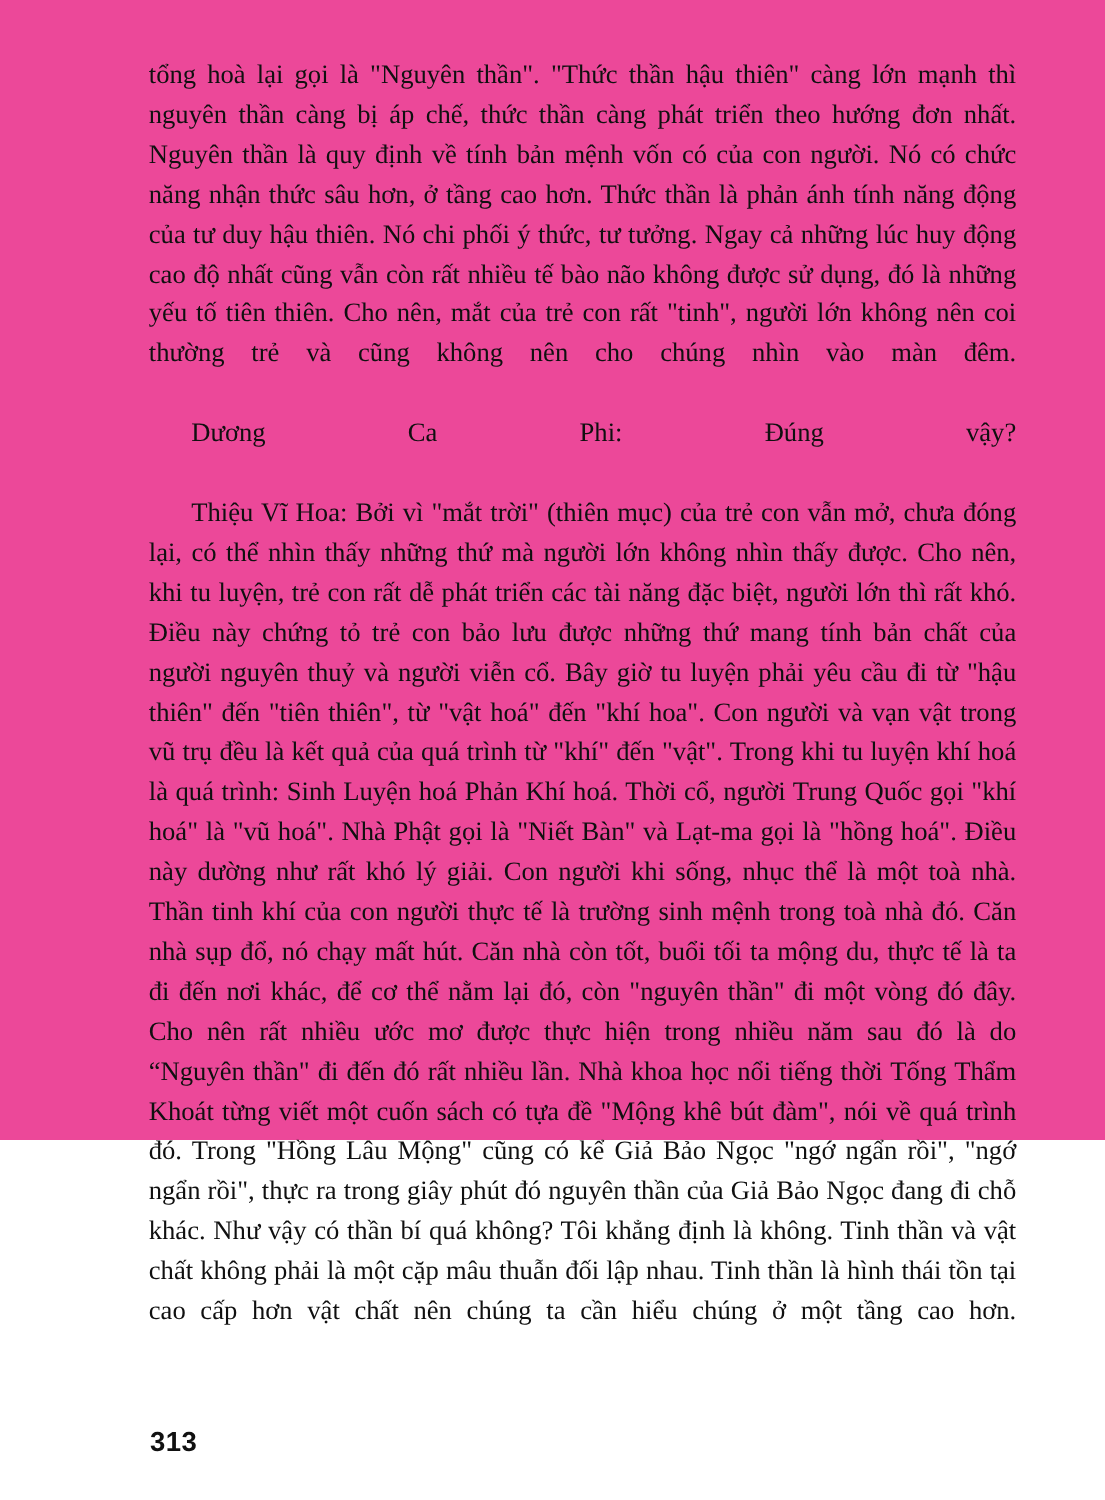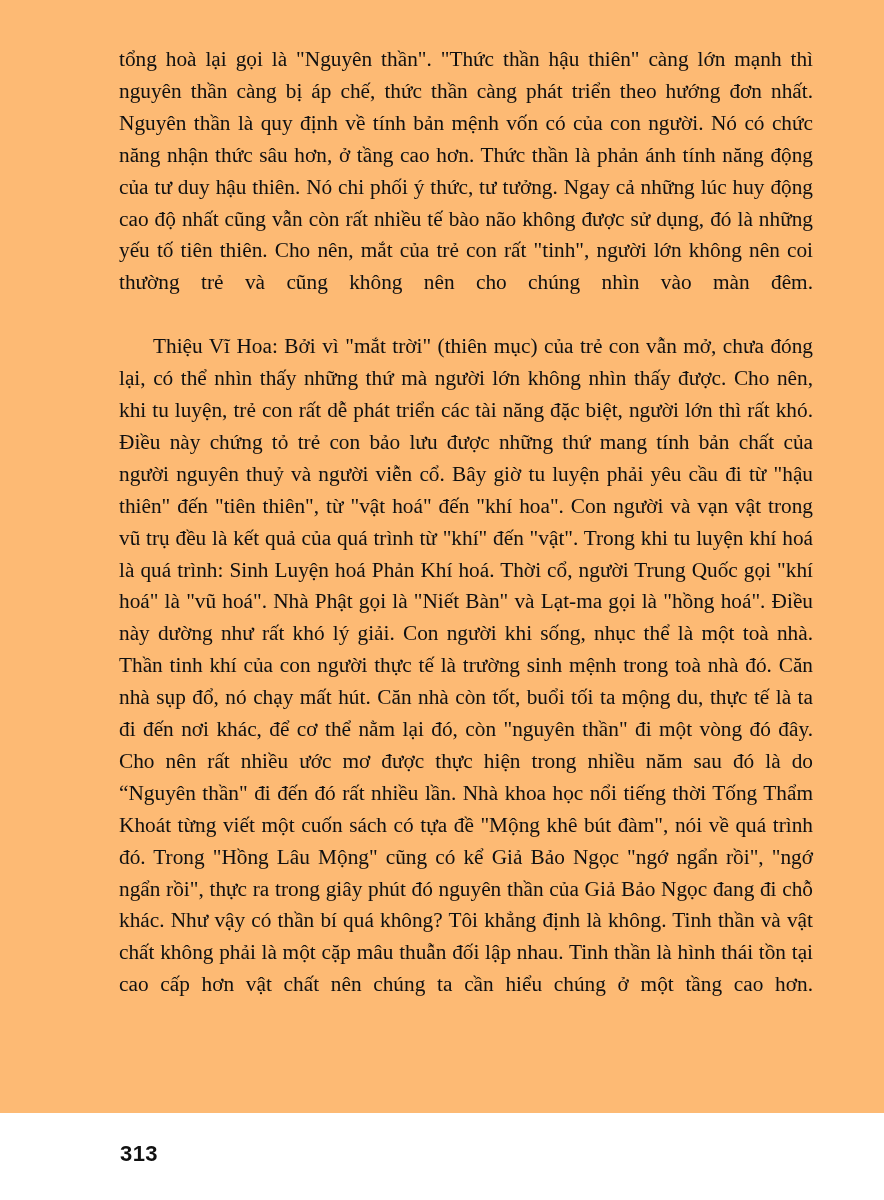--- a/index.html
+++ b/index.html
@@ -11,22 +11,22 @@
     height: 1200px;
     background: #ffffff;
     font-family: "Liberation Serif", "DejaVu Serif", serif;
     color: #0a0a0a;
     overflow: hidden;
   }
 
   .page {
     position: relative;
     width: 884px;
-    height: 1113px;
-    background: #fdba74;
+    height: 912px;
+    background: #ec4899;
   }
 
   .text-block {
     position: absolute;
     left: 119px;
     top: 44px;
     width: 694px;
   }
 
   .para {
@@ -72,19 +72,20 @@
   }
 </style>
 </head>
 <body>
 
 <div class="page">
 
   <div class="text-block">
     <p class="para continued">tổng hoà lại gọi là "Nguyên thần". "Thức thần hậu thiên" càng lớn mạnh thì nguyên thần càng bị áp chế, thức thần càng phát triển theo hướng đơn nhất. Nguyên thần là quy định về tính bản mệnh vốn có của con người. Nó có chức năng nhận thức sâu hơn, ở tầng cao hơn. Thức thần là phản ánh tính năng động của tư duy hậu thiên. Nó chi phối ý thức, tư tưởng. Ngay cả những lúc huy động cao độ nhất cũng vẫn còn rất nhiều tế bào não không được sử dụng, đó là những yếu tố tiên thiên. Cho nên, mắt của trẻ con rất "tinh", người lớn không nên coi thường trẻ và cũng không nên cho chúng nhìn vào màn đêm.</p>
 
+    <p class="para indented">Dương Ca Phi: Đúng vậy?</p>
 
     <p class="para indented">Thiệu Vĩ Hoa: Bởi vì "mắt trời" (thiên mục) của trẻ con vẫn mở, chưa đóng lại, có thể nhìn thấy những thứ mà người lớn không nhìn thấy được. Cho nên, khi tu luyện, trẻ con rất dễ phát triển các tài năng đặc biệt, người lớn thì rất khó. Điều này chứng tỏ trẻ con bảo lưu được những thứ mang tính bản chất của người nguyên thuỷ và người viễn cổ. Bây giờ tu luyện phải yêu cầu đi từ "hậu thiên" đến "tiên thiên", từ "vật hoá" đến "khí hoa". Con người và vạn vật trong vũ trụ đều là kết quả của quá trình từ "khí" đến "vật". Trong khi tu luyện khí hoá là quá trình: Sinh Luyện hoá Phản Khí hoá. Thời cổ, người Trung Quốc gọi "khí hoá" là "vũ hoá". Nhà Phật gọi là "Niết Bàn" và Lạt-ma gọi là "hồng hoá". Điều này dường như rất khó lý giải. Con người khi sống, nhục thể là một toà nhà. Thần tinh khí của con người thực tế là trường sinh mệnh trong toà nhà đó. Căn nhà sụp đổ, nó chạy mất hút. Căn nhà còn tốt, buổi tối ta mộng du, thực tế là ta đi đến nơi khác, để cơ thể nằm lại đó, còn "nguyên thần" đi một vòng đó đây. Cho nên rất nhiều ước mơ được thực hiện trong nhiều năm sau đó là do “Nguyên thần" đi đến đó rất nhiều lần. Nhà khoa học nổi tiếng thời Tống Thẩm Khoát từng viết một cuốn sách có tựa đề "Mộng khê bút đàm", nói về quá trình đó. Trong "Hồng Lâu Mộng" cũng có kể Giả Bảo Ngọc "ngớ ngẩn rồi", "ngớ ngẩn rồi", thực ra trong giây phút đó nguyên thần của Giả Bảo Ngọc đang đi chỗ khác. Như vậy có thần bí quá không? Tôi khẳng định là không. Tinh thần và vật chất không phải là một cặp mâu thuẫn đối lập nhau. Tinh thần là hình thái tồn tại cao cấp hơn vật chất nên chúng ta cần hiểu chúng ở một tầng cao hơn.</p>
   </div>
 
   <div class="page-number">313</div>
 
 </div>
 
 </body></html>

